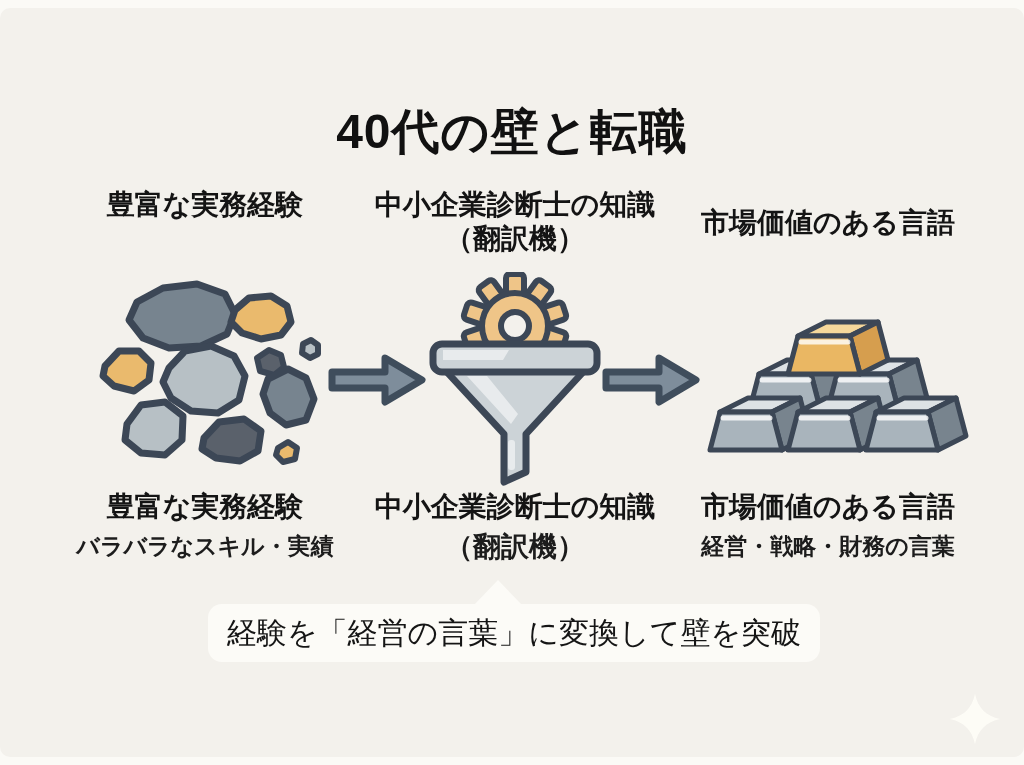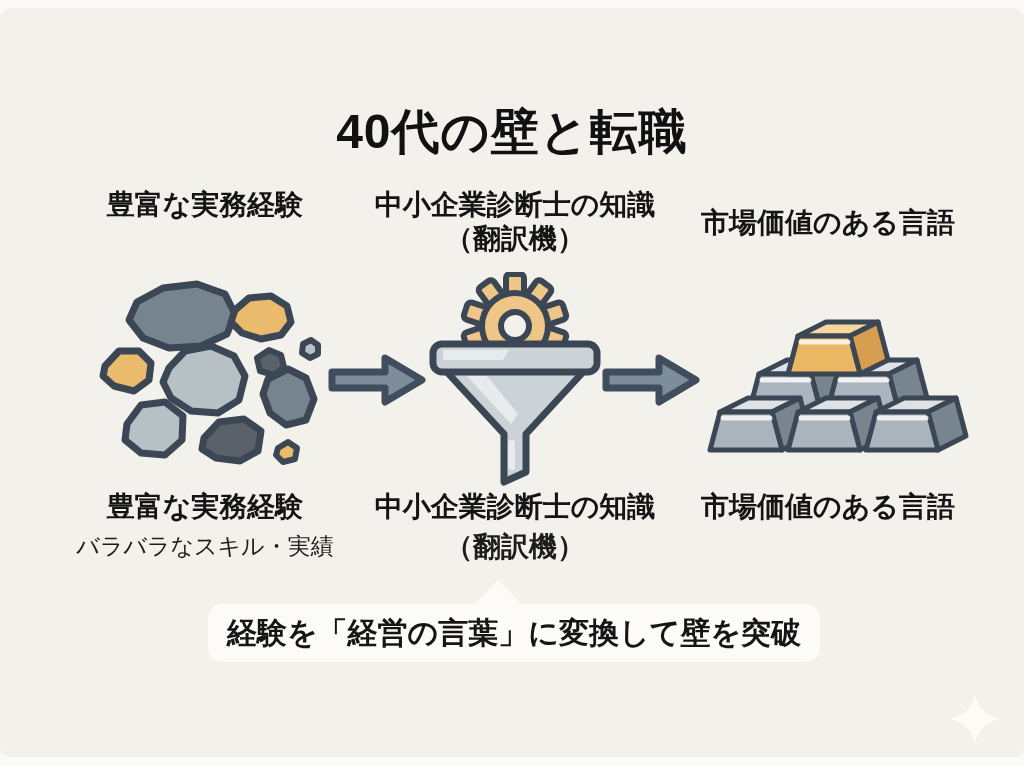--- a/index.html
+++ b/index.html
@@ -31,33 +31,33 @@
   .illo{position:absolute;top:272px;}
   .illo-rocks{left:85px;}
   .illo-funnel{left:425px;}
   .illo-ingots{left:700px;}
   .arrow{position:absolute;top:350px;width:100px;height:60px;}
   .arrow-1{left:327px;}
   .arrow-2{left:601px;}
   .col-footer{position:absolute;top:490px;width:340px;text-align:center;}
   .f-left{left:35px;} .f-mid{left:345px;} .f-right{left:658px;}
   .foot-title{font-size:28px;font-weight:900;line-height:1.2;white-space:nowrap;color:#141414;}
-  .foot-sub{font-size:23px;font-weight:400;margin-top:7px;white-space:nowrap;color:#1c1c1c;}
+  .foot-sub{font-size:23px;font-weight:700;margin-top:7px;white-space:nowrap;color:#1c1c1c;}
   .foot-sub.strong{font-size:28px;font-weight:900;margin-top:4px;}
   .banner{
     position:absolute;left:208px;top:604px;width:612px;height:58px;
     background:var(--banner-bg,#fcfbf7);border-radius:14px;
     display:flex;align-items:center;justify-content:center;
   }
   .banner-tail{
     position:absolute;top:-24px;left:266px;width:0;height:0;
     border-left:24px solid transparent;border-right:24px solid transparent;
     border-bottom:25px solid var(--banner-bg,#fcfbf7);
   }
-  .banner-text{font-size:30px;font-weight:700;white-space:nowrap;color:#151515;}
+  .banner-text{font-size:30px;font-weight:400;white-space:nowrap;color:#151515;}
   .sparkle{position:absolute;left:948px;top:692px;width:54px;height:54px;opacity:.9;}
   .edge-strip{position:absolute;left:0;width:1024px;height:8px;background:#fbfaf6;}
   .strip-top{top:0;} .strip-bottom{bottom:0;}
 
   
   .ol{stroke:var(--outline,#3c4756);stroke-linejoin:round;stroke-linecap:round;}
   .sw7{stroke-width:7;} .sw6{stroke-width:6;} .sw5{stroke-width:5;}
   .rock-blue{fill:var(--rock-gray-blue,#77848f);}
   .rock-light{fill:var(--rock-gray-light,#b7c0c5);}
   .rock-dark{fill:var(--rock-gray-dark,#5a616b);}
@@ -200,20 +200,21 @@
 <div class="col-footer f-left">
   <div class="foot-title">豊富な実務経験</div>
   <div class="foot-sub">バラバラなスキル・実績</div>
 </div>
 <div class="col-footer f-mid">
   <div class="foot-title">中小企業診断士の知識</div>
   <div class="foot-sub strong">（翻訳機）</div>
 </div>
 <div class="col-footer f-right">
   <div class="foot-title">市場価値のある言語</div>
+  <div class="foot-sub">経営・戦略・財務の言葉</div>
 </div>
 
 <div class="banner">
   <div class="banner-tail"></div>
   <div class="banner-text">経験を「経営の言葉」に変換して壁を突破</div>
 </div>
 
 <svg class="sparkle" viewBox="0 0 54 54">
   <path class="sparkle-shape" d="M27,2 C30,16 38,24 52,27 C38,30 30,38 27,52 C24,38 16,30 2,27 C16,24 24,16 27,2 Z"></path>
 </svg>

